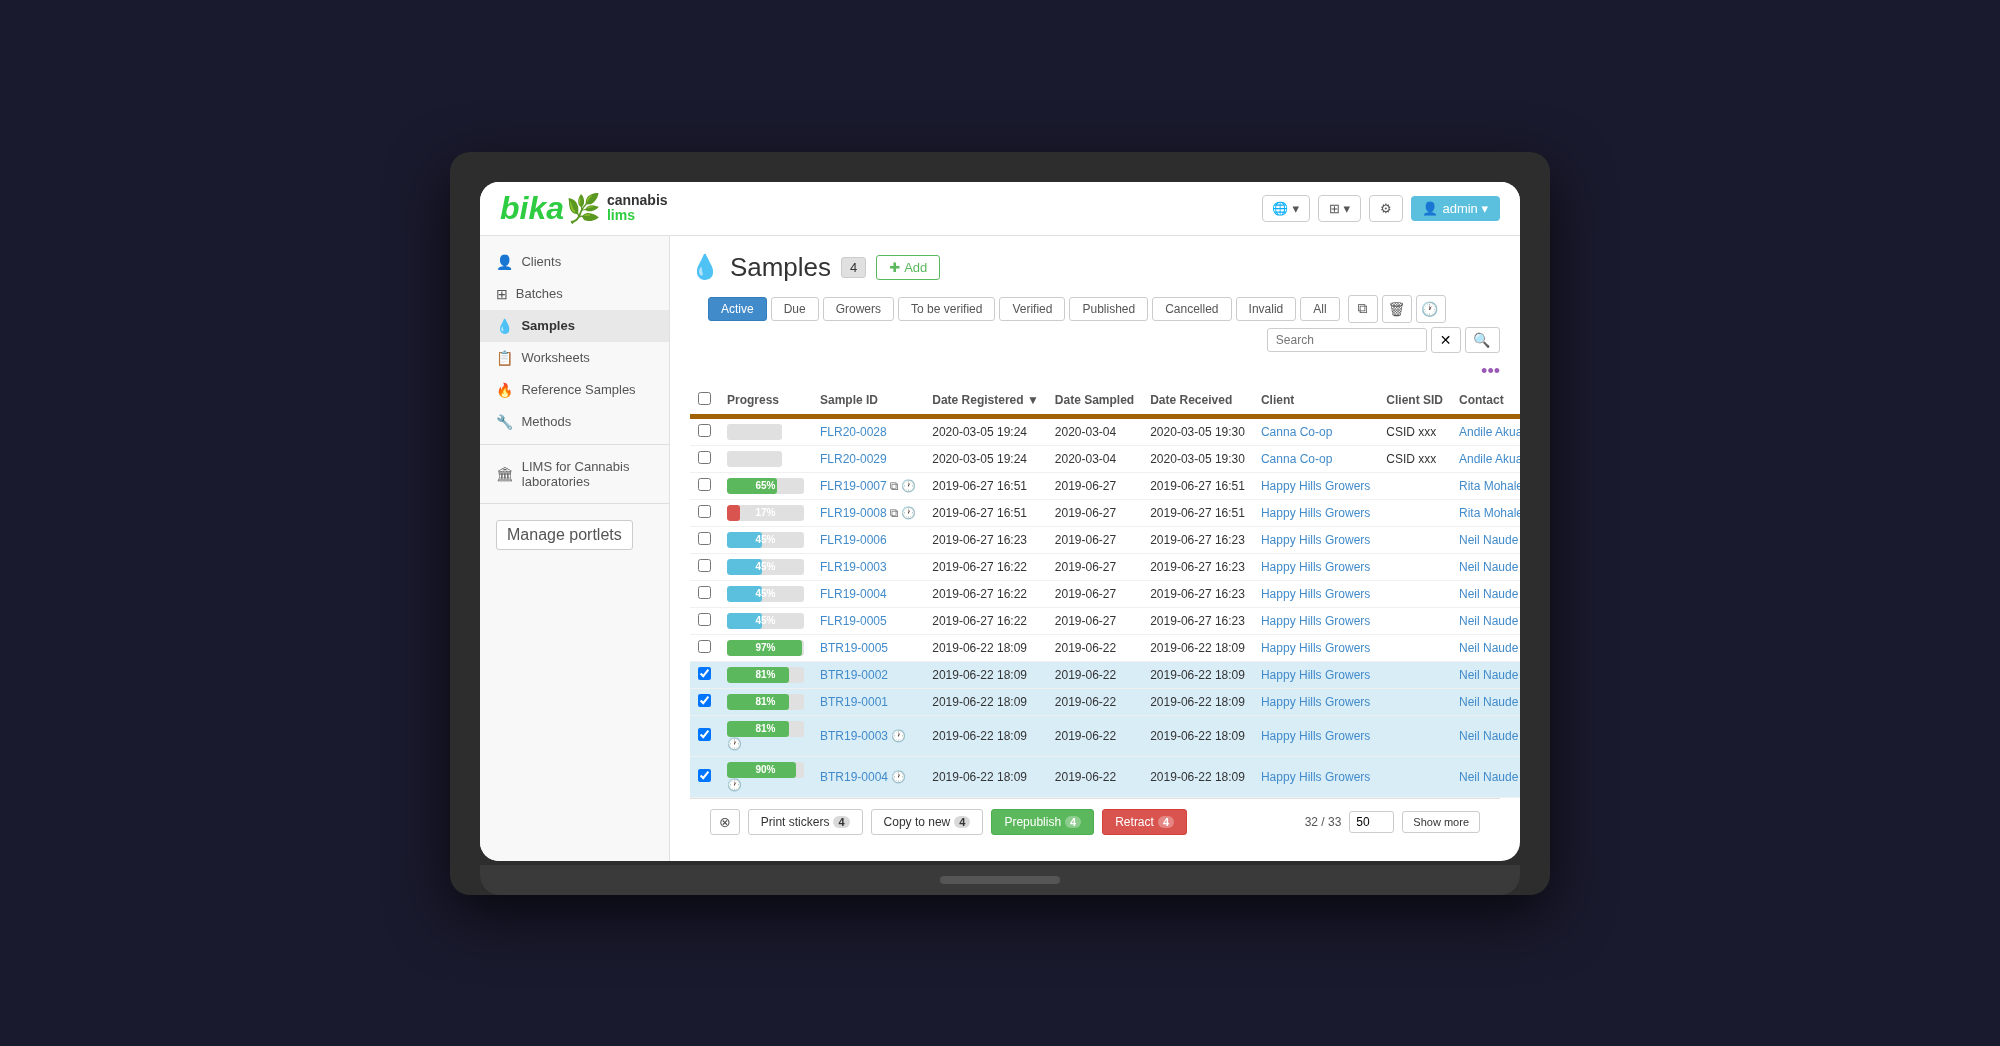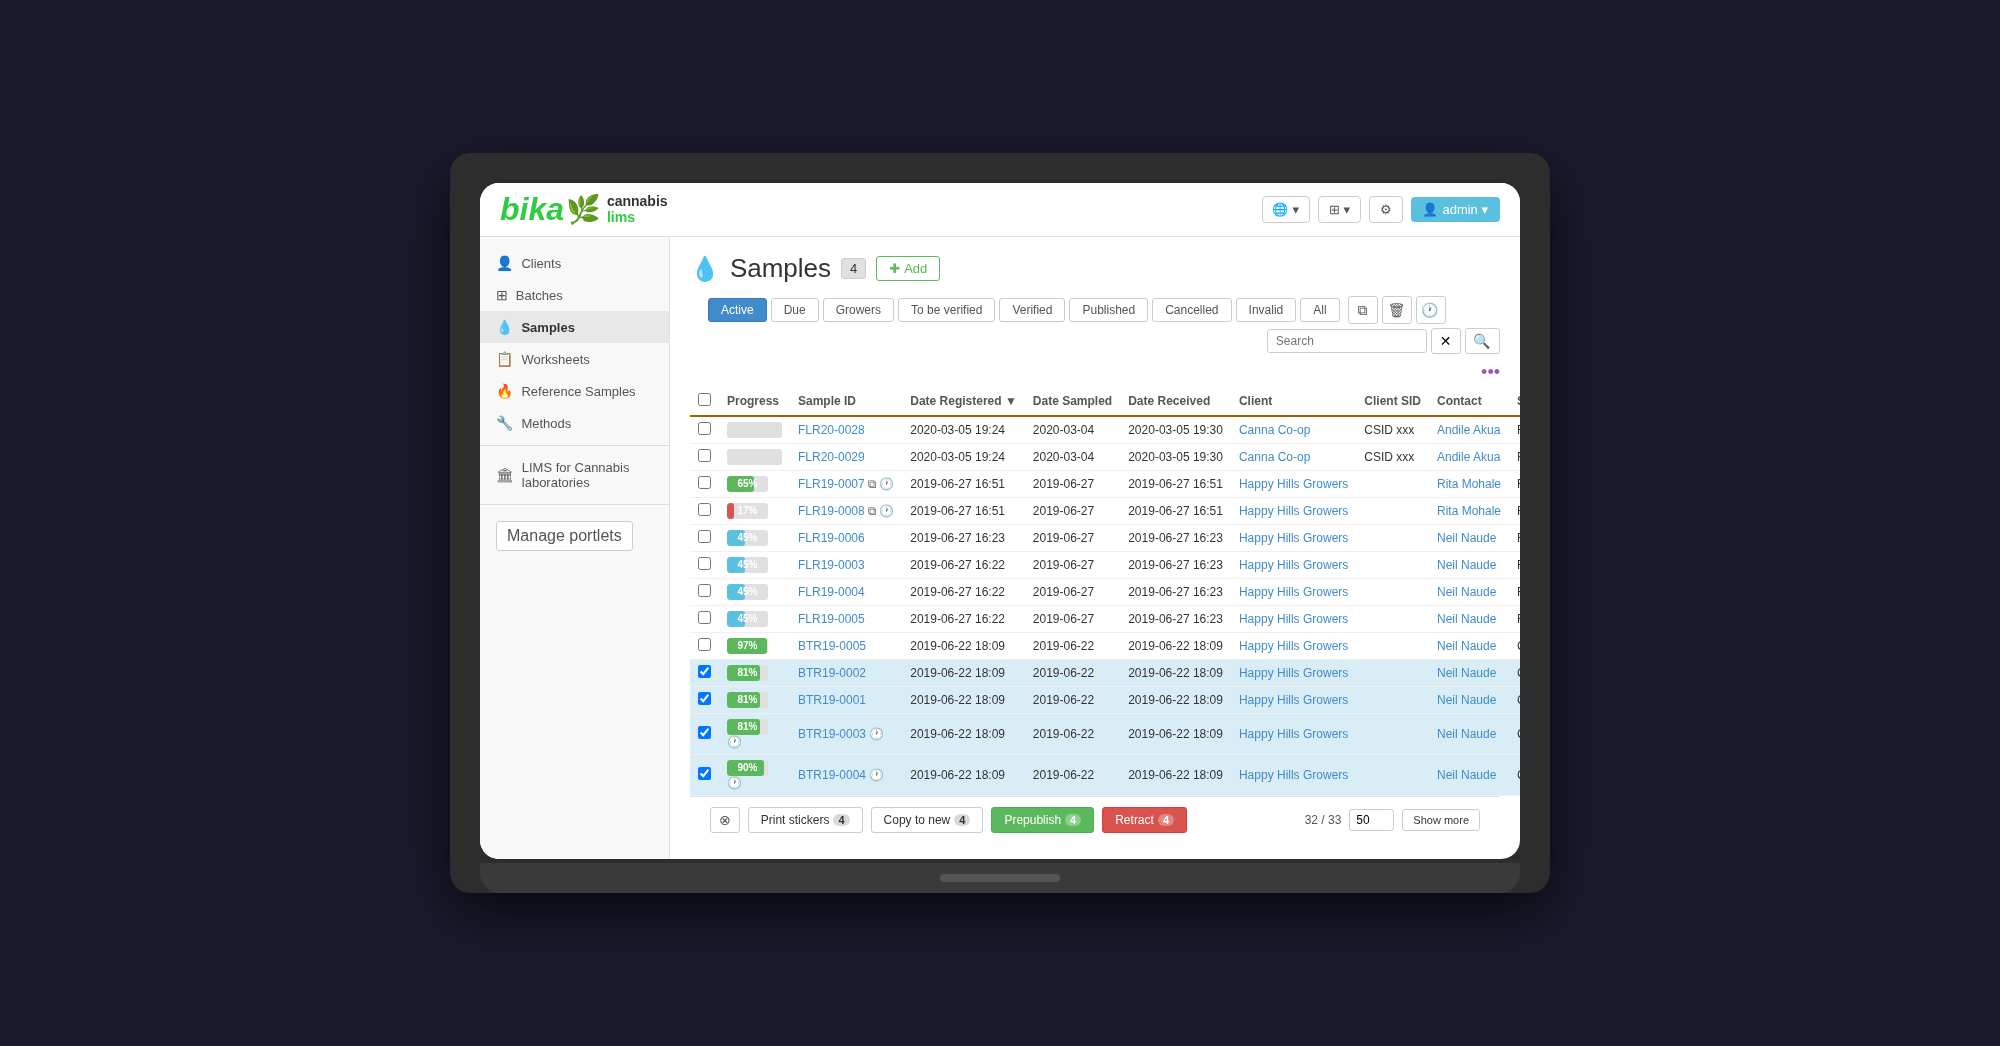--- a/index.html
+++ b/index.html
@@ -310,21 +310,21 @@
     }
 
     
     .samples-table {
       width: 100%;
       border-collapse: collapse;
       font-size: 12px;
     }
 
     .samples-table thead th {
-      border-bottom: 2px solid #a16207;
+      border-bottom: 5px solid #a16207;
       padding: 6px 8px;
       text-align: left;
       color: #555;
       font-weight: bold;
       white-space: nowrap;
       background: #fff;
     }
 
     .samples-table thead th.sortable {
       cursor: pointer;
@@ -343,21 +343,21 @@
     }
 
     .progress-bar-cell {
       width: 60px;
     }
 
     .progress-bar-outer {
       background: #e0e0e0;
       border-radius: 3px;
       height: 16px;
-      width: 41px;
+      width: 77px;
       position: relative;
       overflow: hidden;
     }
 
     .progress-bar-inner {
       height: 100%;
       border-radius: 3px;
       position: absolute;
       left: 0;
       top: 0;

